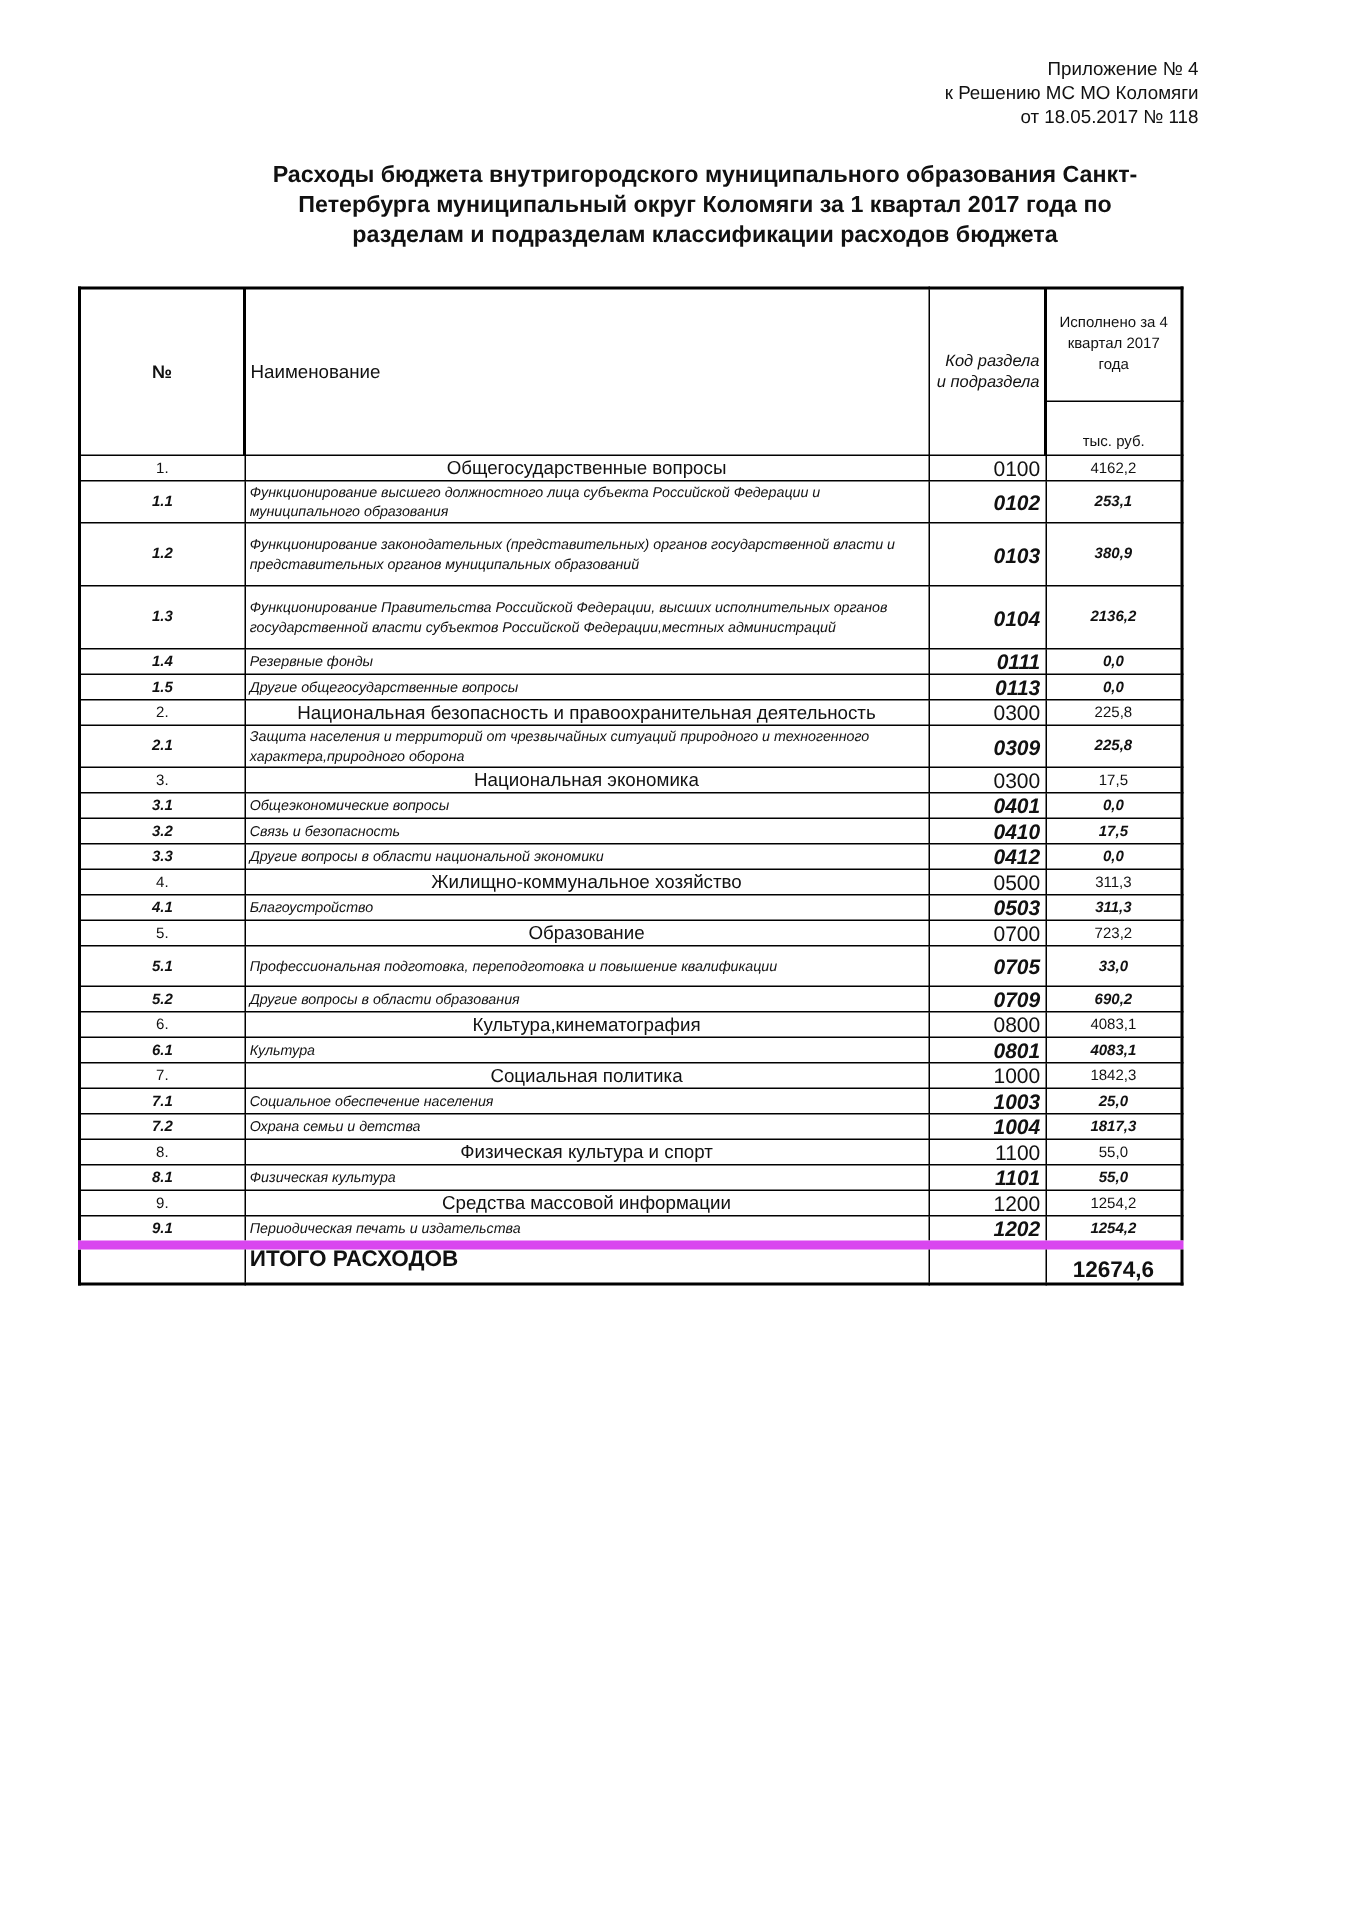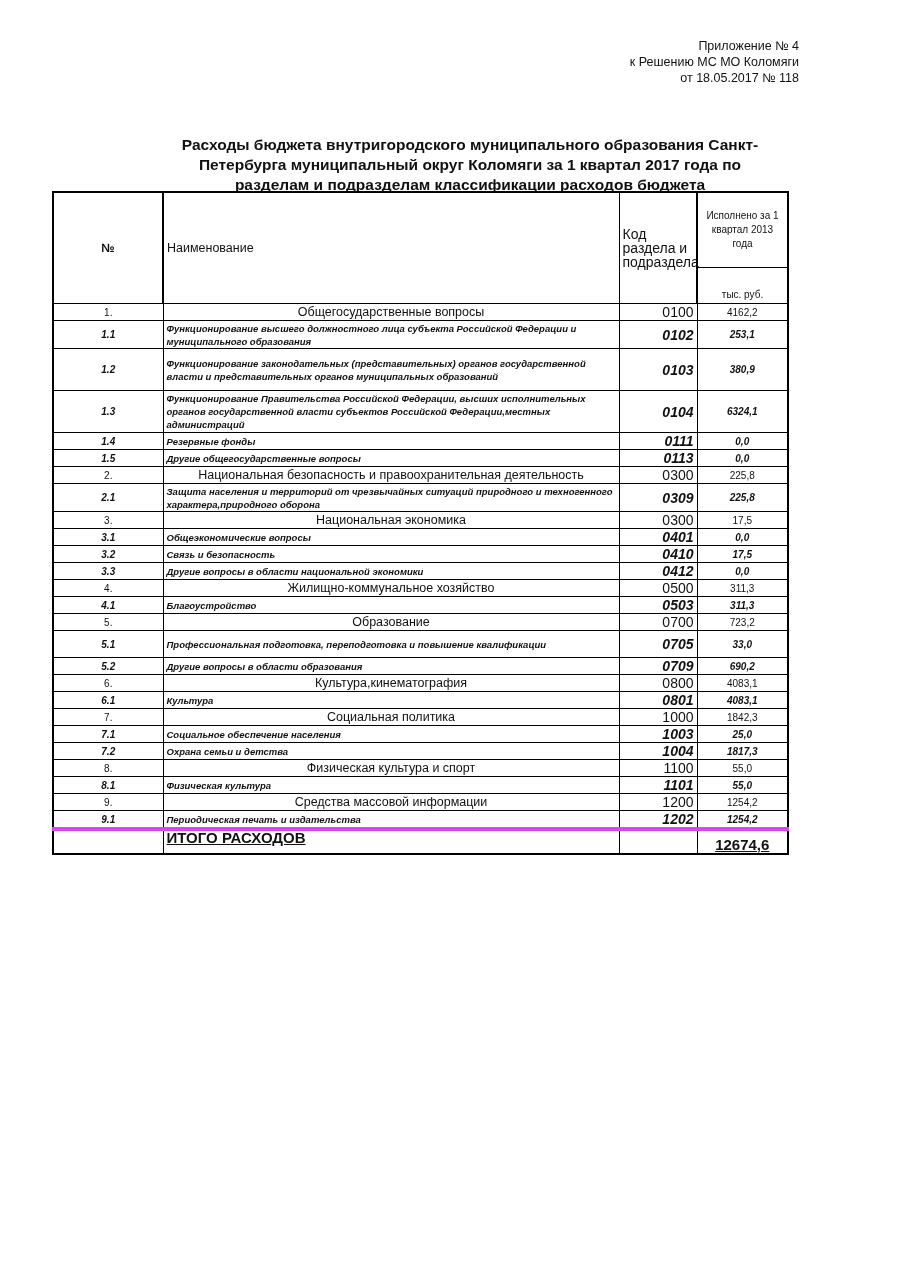--- a/index.html
+++ b/index.html
@@ -1,41 +1,41 @@
 <!DOCTYPE html>
 <html><head>
   <meta charset="utf-8">
   <style>
     html, body { margin: 0; padding: 0; background: #ffffff; }
     body { width: 900px; height: 1272px; position: relative; overflow: hidden; color: #111; font-family: "Liberation Sans", sans-serif; }
     .annex { position: absolute; right: 101px; top: 38px; text-align: right; font-size: 12.5px; line-height: 16px; }
-    .title { position: absolute; left: 160px; top: 107px; width: 620px; text-align: center; font-weight: bold; font-size: 15.5px; line-height: 20px; margin-top: 28px; }
+    .title { position: absolute; left: 160px; top: 107px; width: 620px; text-align: center; font-weight: bold; font-size: 15.5px; line-height: 20px; }
     table.budget { position: absolute; left: 52px; top: 191px; width: 735px; border-collapse: collapse; border: 2px solid #000; table-layout: fixed; }
     table.budget td, table.budget th { border: 1px solid #000; padding: 0 3px; vertical-align: middle; }
     col.c-num { width: 110px; }
     col.c-name { width: 456px; }
     col.c-code { width: 78px; }
     col.c-val { width: 91px; }
     th { font-weight: normal; }
     .h-num { font-size: 12px; font-weight: bold; height: 76px; text-align: center; }
     .h-name { font-size: 12.5px; font-weight: normal; text-align: left; }
-    .h-code { font-size: 14px; text-align: left; line-height: 14px; }
+    .h-code { font-size: 11px; text-align: right; line-height: 14px; font-style: italic; }
     .h-val { font-size: 10px; text-align: center; line-height: 14px; height: 74px; border-left: 2px solid #000 !important; }
     .h-unit { font-size: 10px; text-align: center; height: 32px; vertical-align: bottom !important; padding-bottom: 3px !important; border-left: 2px solid #000 !important; }
     td.num { text-align: center; font-size: 10px; }
     td.name { font-size: 10px; line-height: 13px; border-left: 2px solid #000; }
     td.code { text-align: right; font-size: 14px; }
     td.val { text-align: center; font-size: 10px; border-left: 2px solid #000; }
     tr.section td.name { font-size: 12.5px; text-align: center; }
     tr.section td { height: 16px; }
     tr.sub td { font-style: italic; font-weight: bold; }
-    tr.sub td.name { font-weight: bold; font-size: 9.5px; }
+    tr.sub td.name { font-weight: normal; font-size: 9.5px; }
     tr.section td.num, tr.section td.code, tr.section td.val { font-weight: normal; }
     tr.sub td { height: 15px; }
-    tr.total td { height: 22px; border-top: 4px solid #d946ef; text-decoration: underline; }
+    tr.total td { height: 22px; border-top: 6px solid #d946ef; }
     tr.total td.name { font-size: 15px; font-weight: bold; vertical-align: top; }
     tr.total td.val { font-size: 15px; font-weight: bold; vertical-align: bottom; }
     tr.r2l td { height: 27px; }
     tr.r3l td { height: 41px; }
     tr.r-tall td { height: 26px; }
   </style>
 </head>
 <body>
 
 <div class="annex">
@@ -51,21 +51,21 @@
     <col class="c-num">
       <col class="c-name">
       <col class="c-code">
       <col class="c-val">
   </colgroup>
   <thead>
     <tr>
       <th class="h-num" rowspan="2">№</th>
       <th class="h-name" rowspan="2" style="border-left:2px solid #000;">Наименование</th>
       <th class="h-code" rowspan="2">Код раздела и подраздела</th>
-      <th class="h-val">Исполнено за 1 квартал 2013 года</th>
+      <th class="h-val">Исполнено за 4 квартал 2017 года</th>
     </tr>
     <tr class="h-row">
       <th class="h-unit">тыс. руб.</th>
     </tr>
   </thead>
   <tbody id="rows">
       <tr class="section">
         <td class="num">1.</td>
         <td class="name">Общегосударственные вопросы</td>
         <td class="code">0100</td>
@@ -80,21 +80,21 @@
       <tr class="sub r3l">
         <td class="num">1.2</td>
         <td class="name">Функционирование законодательных (представительных) органов государственной власти и представительных органов муниципальных образований</td>
         <td class="code">0103</td>
         <td class="val">380,9</td>
       </tr>
       <tr class="sub r3l">
         <td class="num">1.3</td>
         <td class="name">Функционирование Правительства Российской Федерации, высших исполнительных органов государственной власти субъектов Российской Федерации,местных администраций</td>
         <td class="code">0104</td>
-        <td class="val">6324,1</td>
+        <td class="val">2136,2</td>
       </tr>
       <tr class="sub">
         <td class="num">1.4</td>
         <td class="name">Резервные фонды</td>
         <td class="code">0111</td>
         <td class="val">0,0</td>
       </tr>
       <tr class="sub">
         <td class="num">1.5</td>
         <td class="name">Другие общегосударственные вопросы</td>

